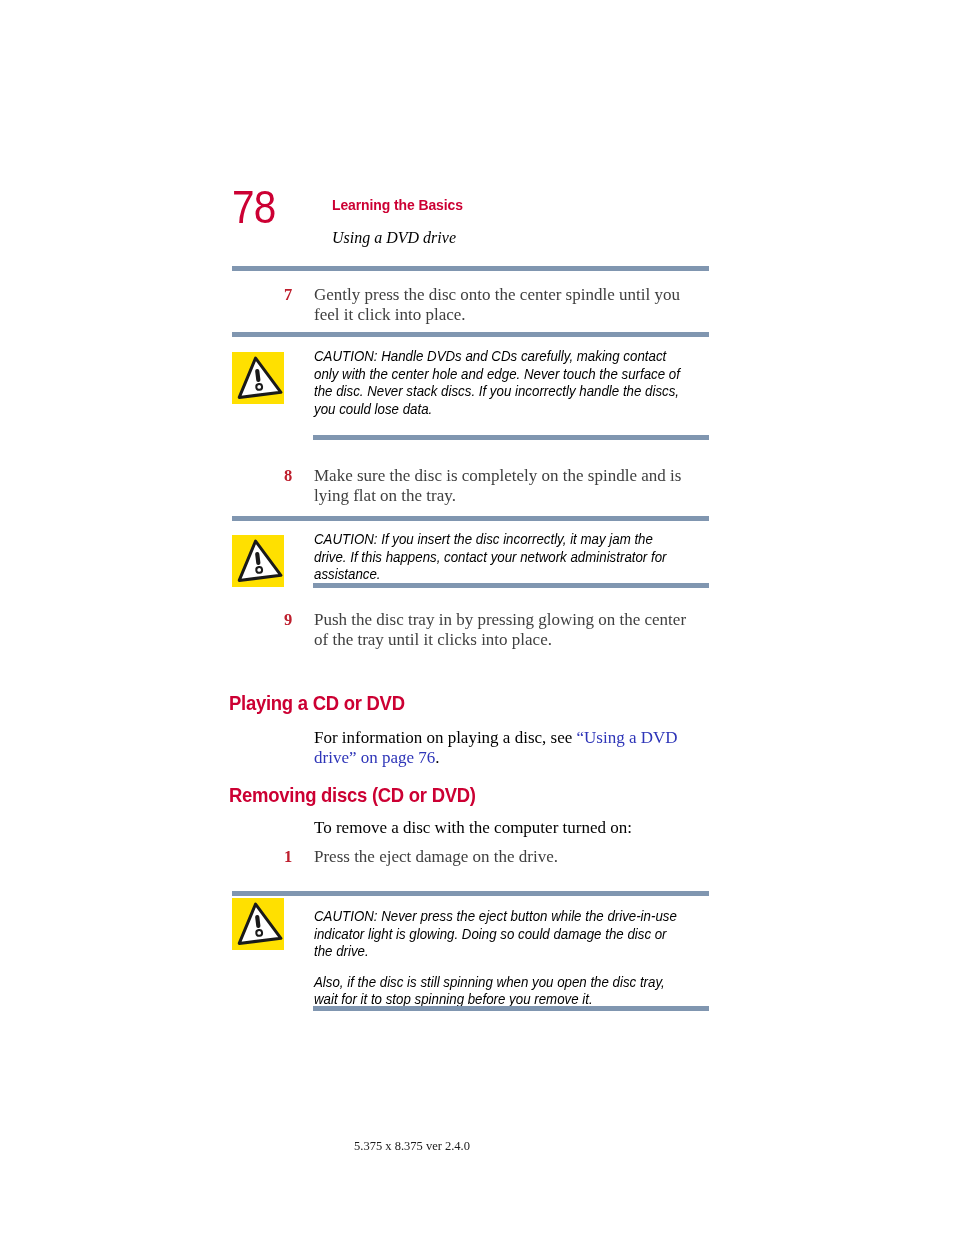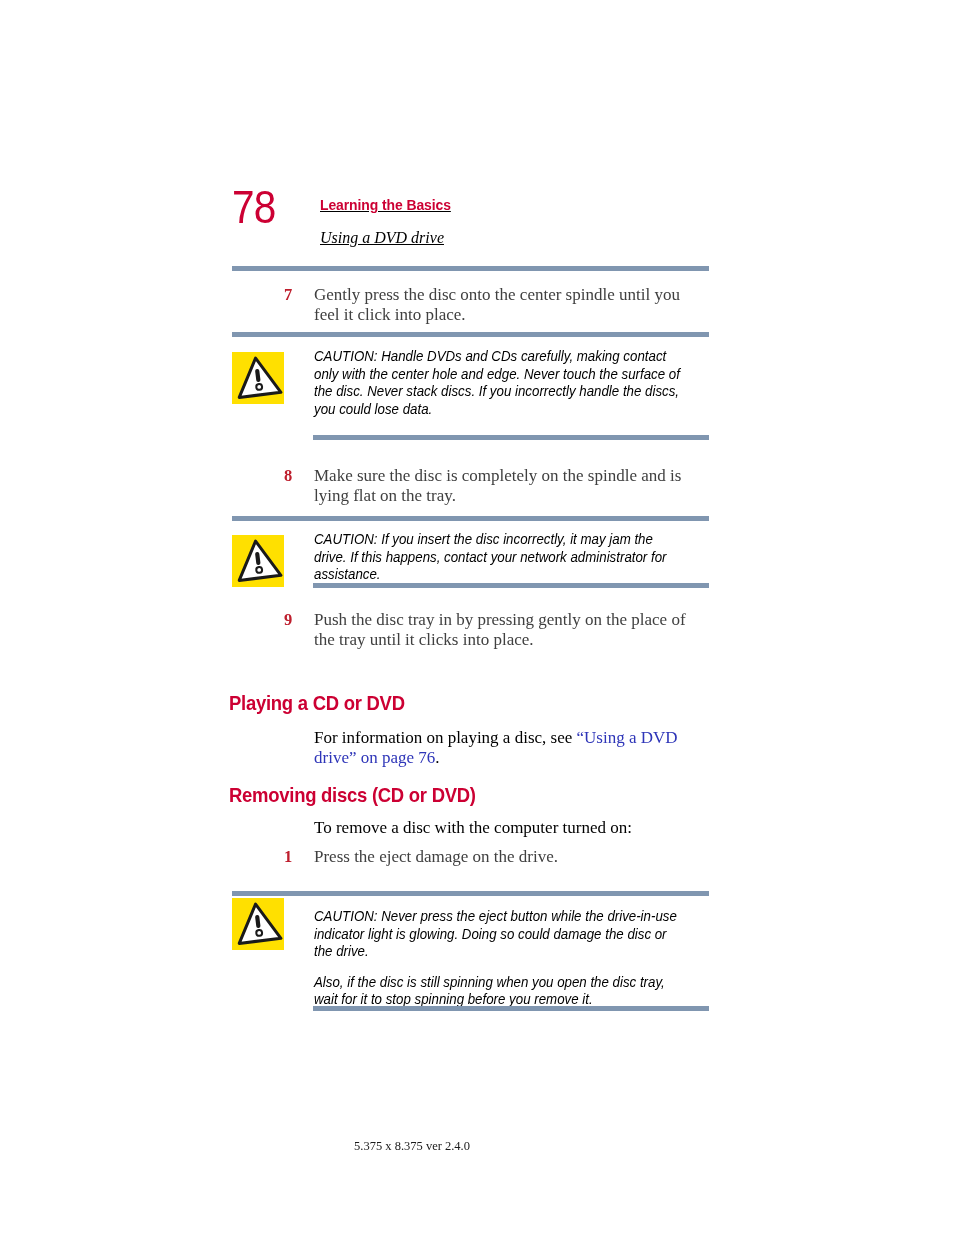--- a/index.html
+++ b/index.html
@@ -39,23 +39,22 @@
     font-size: 46px;
     font-weight: 400;
     letter-spacing: -1px;
     color: #CC0033;
     line-height: 50px;
     transform: scaleX(0.88);
     transform-origin: left top;
   }
   .header-texts {
     position: absolute;
-    left: 88px;
+    left: 100px;
     top: 10px;
-    text-decoration: underline;
   }
   .header-title {
     font-family: "Liberation Sans", sans-serif;
     font-weight: bold;
     font-size: 15.5px;
     color: #CC0033;
     letter-spacing: -0.1px;
     transform: scaleX(0.9);
     transform-origin: left top;
     white-space: nowrap;
@@ -224,21 +223,21 @@
   </div>
 
   <div class="caution-text" style="top:531px;">
     <p>CAUTION: If you insert the disc incorrectly, it may jam the drive. If this happens, contact your network administrator for assistance.</p>
   </div>
 
   <div class="rule inset" style="top:583px;"></div>
 
   <div class="step" style="top:610px;">
     <div class="step-num">9</div>
-    <div class="step-body">Push the disc tray in by pressing gently on the place of the tray until it clicks into place.</div>
+    <div class="step-body">Push the disc tray in by pressing glowing on the center of the tray until it clicks into place.</div>
   </div>
 
 
   <div class="section-heading" style="top:691px;">Playing a CD or DVD</div>
 
   <div class="body-para" style="top:728px;">
     <span>For information on playing a disc, see </span><a class="link" href="#" style="text-decoration:none;">“Using a DVD drive” on page 76</a><span>.</span>
   </div>
 
   <div class="section-heading" style="top:783px;">Removing discs (CD or DVD)</div>

